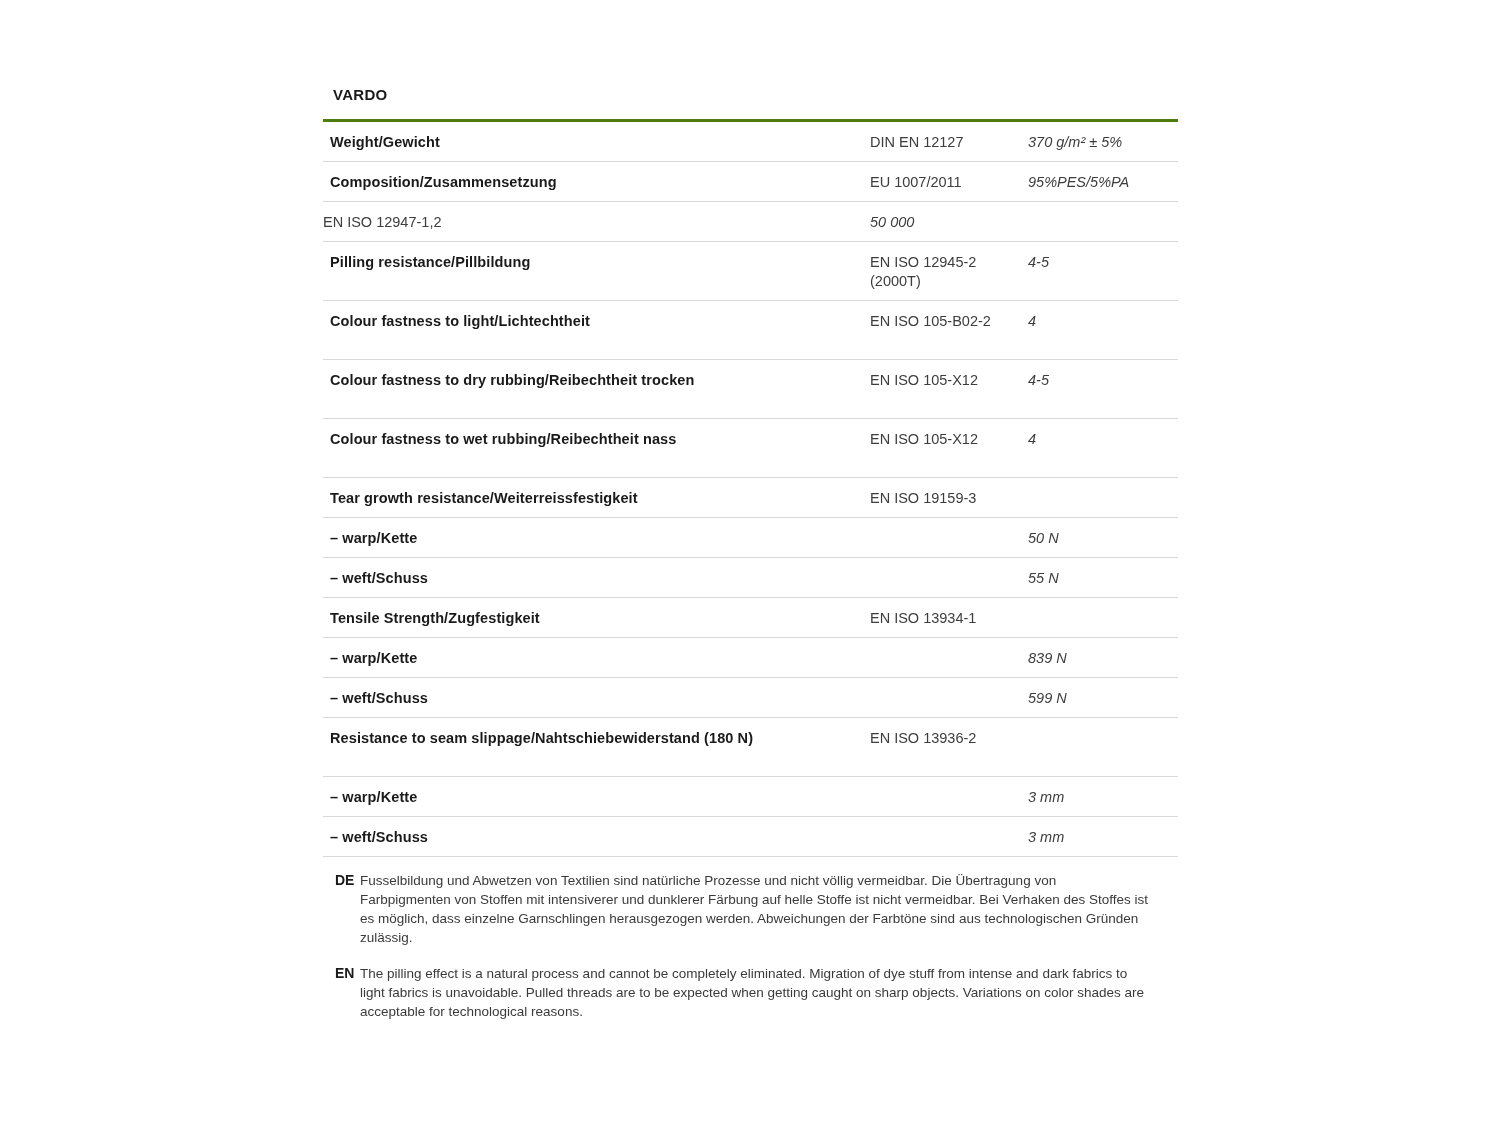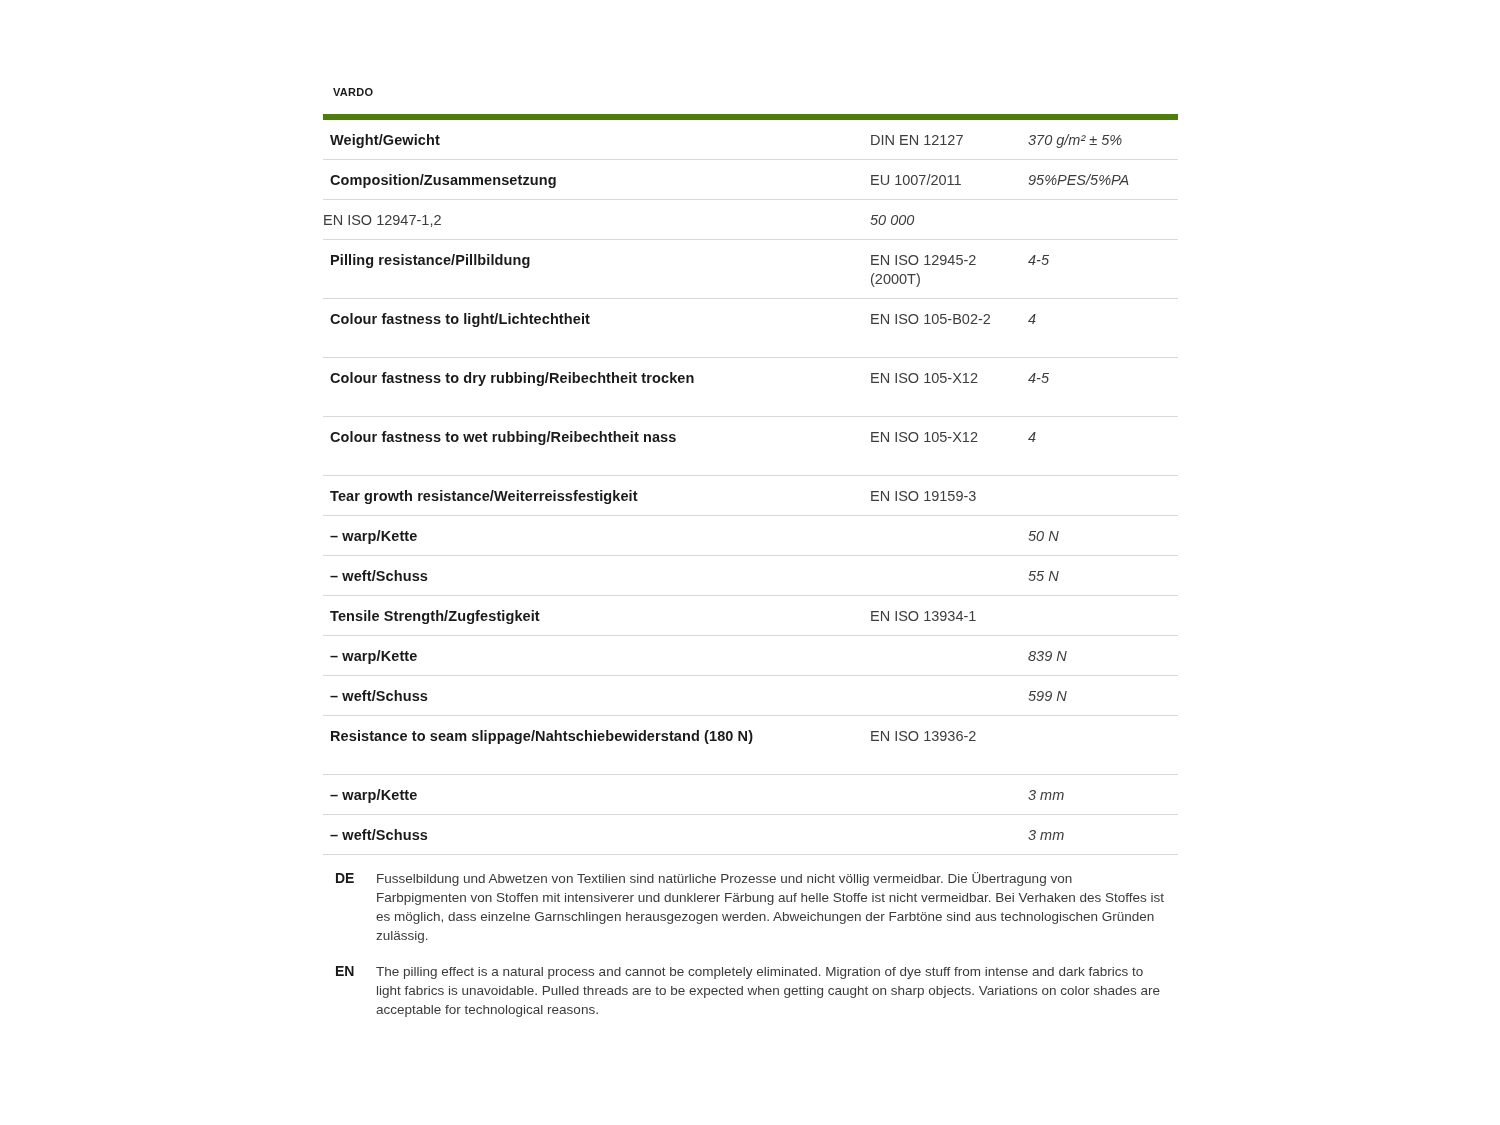--- a/index.html
+++ b/index.html
@@ -17,27 +17,27 @@
     overflow: hidden;
   }
   .sheet {
     position: absolute;
     left: 323px;
     top: 86px;
     width: 855px;
   }
   .title {
     font-weight: bold;
-    font-size: 11px;
+    font-size: 15px;
     letter-spacing: 0.3px;
     margin: 0 0 16px 10px;
     color: #1a1a1a;
   }
   .spec-table {
-    border-top: 6px solid #4d7c0f;
+    border-top: 3px solid #4d7c0f;
     width: 100%;
   }
   .row {
     display: grid;
     grid-template-columns: 547px 158px 150px;
     border-bottom: 1px solid #d9d9d9;
     padding: 11px 0 9px 0;
     font-size: 14.5px;
     line-height: 19px;
     box-sizing: border-box;
@@ -67,21 +67,20 @@
   .notes {
     margin-top: 14px;
   }
   .note {
     display: grid;
     grid-template-columns: 37px 790px;
     margin-bottom: 17px;
     font-size: 13.5px;
     line-height: 19px;
     color: #3a3a3a;
-    gap: 16px;
   }
   .note .lang {
     font-weight: bold;
     color: #1a1a1a;
     padding-left: 12px;
     font-size: 14px;
   }
   .note .text {
     text-align: left;
   }

